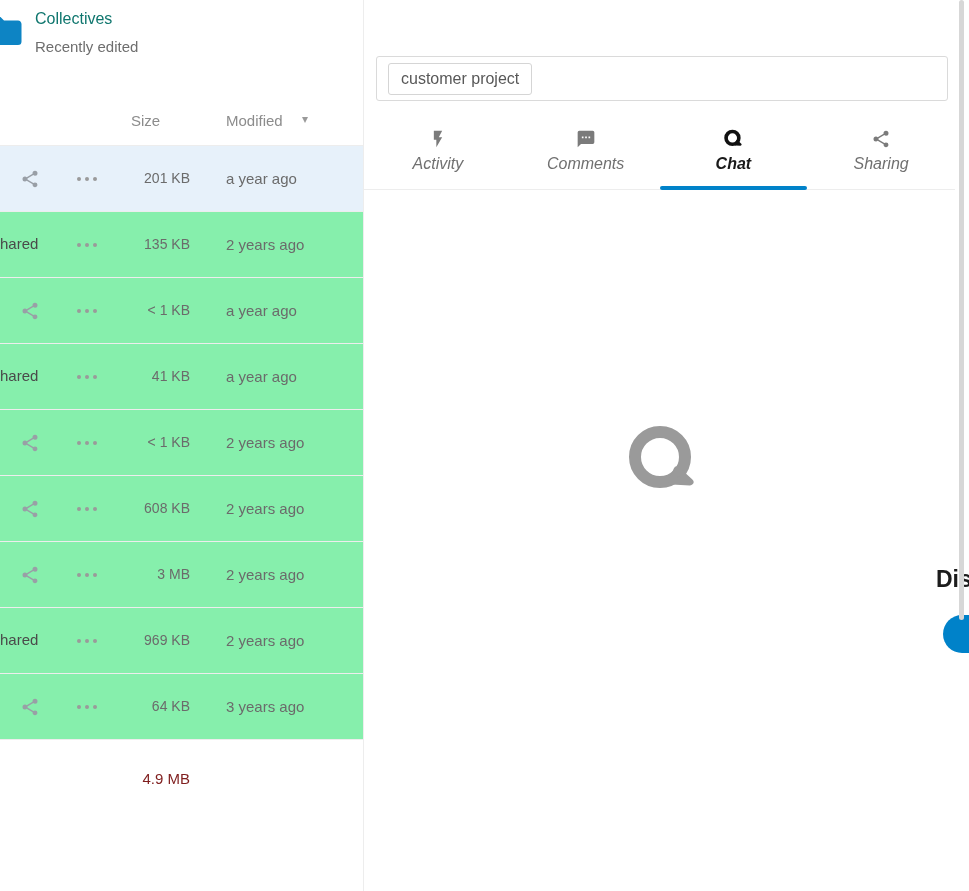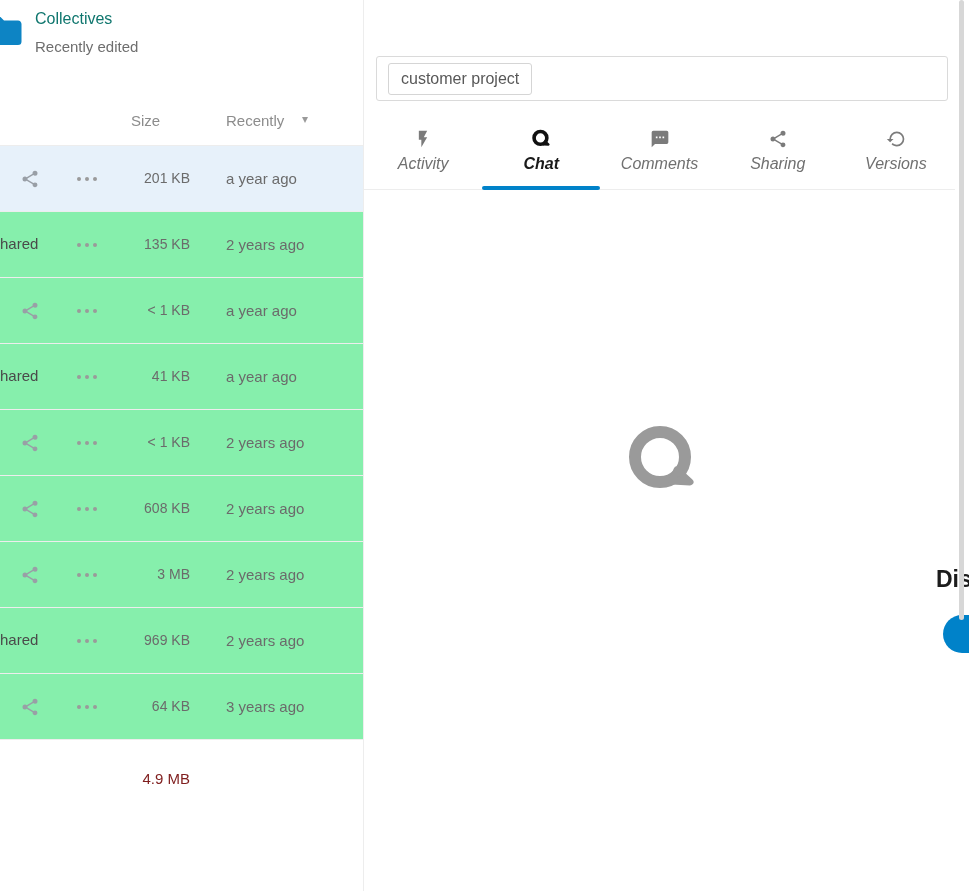--- a/index.html
+++ b/index.html
@@ -55,21 +55,21 @@
 <div class="left-pane">
   <span class="folder-icon">
     <svg viewBox="0 0 24 24">
         <path fill="currentColor" d="M10,4H4C2.89,4 2,4.89 2,6V18A2,2 0 0,0 4,20H20A2,2 0 0,0 22,18V8C22,6.89 21.1,6 20,6H12L10,4Z"></path>
       </svg>
   </span>
   <div class="crumb-title">Collectives</div>
   <div class="crumb-sub">Recently edited</div>
 
   <div class="hdr-size">Size</div>
-  <div class="hdr-mod">Recently</div>
+  <div class="hdr-mod">Modified</div>
   <div class="sort-caret">▾</div>
   <div class="hdr-line"></div>
 
   <div class="rows">
       <div class="frow selected">
     <span class="row-name"></span>
     <span class="row-share">
       <svg viewBox="0 0 24 24">
             <path fill="currentColor" d="M18,16.08C17.24,16.08 16.56,16.38 16.04,16.85L8.91,12.7C8.96,12.47 9,12.24 9,12C9,11.76 8.96,11.53 8.91,11.3L15.96,7.19C16.5,7.69 17.21,8 18,8A3,3 0 0,0 21,5A3,3 0 0,0 18,2A3,3 0 0,0 15,5C15,5.24 15.04,5.47 15.09,5.7L8.04,9.81C7.5,9.31 6.79,9 6,9A3,3 0 0,0 3,12A3,3 0 0,0 6,15C6.79,15 7.5,14.69 8.04,14.19L15.16,18.34C15.11,18.55 15.08,18.77 15.08,19C15.08,20.61 16.39,21.91 18,21.91C19.61,21.91 20.92,20.61 20.92,19A2.92,2.92 0 0,0 18,16.08Z"></path>
           </svg>
@@ -221,55 +221,46 @@
   <div class="tabs">
       <div class="tab">
     <span class="tab-icon">
           <svg viewBox="0 0 24 24">
             <path fill="currentColor" d="M7 2v11h3v9l7-12h-4l4-8z"></path>
           </svg>
         </span>
     <span class="tab-label">Activity</span>
 
   </div>
+      <div class="tab">
+    <span class="tab-icon">
+          <svg viewBox="0 0 24 24">
+            <path fill="currentColor" d="M20,2H4A2,2 0 0,0 2,4V22L6,18H20A2,2 0 0,0 22,16V4A2,2 0 0,0 20,2M17,11H15V9H17V11M13,11H11V9H13V11M9,11H7V9H9V11Z"></path>
+          </svg>
+        </span>
+    <span class="tab-label">Comments</span>
+
+  </div>
       <div class="tab active">
     <span class="tab-icon">
           <svg viewBox="0 0 72 72">
             <circle cx="34" cy="32" r="23" fill="none" stroke="currentColor" stroke-width="13"></circle>
             <path d="M51 44 L63 56 L45 55 Z" fill="currentColor" stroke="currentColor" stroke-width="8" stroke-linejoin="round"></path>
           </svg>
         </span>
     <span class="tab-label">Chat</span>
     <span class="tab-underline"></span>
   </div>
       <div class="tab">
     <span class="tab-icon">
           <svg viewBox="0 0 24 24">
-            <path fill="currentColor" d="M20,2H4A2,2 0 0,0 2,4V22L6,18H20A2,2 0 0,0 22,16V4A2,2 0 0,0 20,2M17,11H15V9H17V11M13,11H11V9H13V11M9,11H7V9H9V11Z"></path>
-          </svg>
-        </span>
-    <span class="tab-label">Comments</span>
-
-  </div>
-      <div class="tab">
-    <span class="tab-icon">
-          <svg viewBox="0 0 24 24">
             <path fill="currentColor" d="M18,16.08C17.24,16.08 16.56,16.38 16.04,16.85L8.91,12.7C8.96,12.47 9,12.24 9,12C9,11.76 8.96,11.53 8.91,11.3L15.96,7.19C16.5,7.69 17.21,8 18,8A3,3 0 0,0 21,5A3,3 0 0,0 18,2A3,3 0 0,0 15,5C15,5.24 15.04,5.47 15.09,5.7L8.04,9.81C7.5,9.31 6.79,9 6,9A3,3 0 0,0 3,12A3,3 0 0,0 6,15C6.79,15 7.5,14.69 8.04,14.19L15.16,18.34C15.11,18.55 15.08,18.77 15.08,19C15.08,20.61 16.39,21.91 18,21.91C19.61,21.91 20.92,20.61 20.92,19A2.92,2.92 0 0,0 18,16.08Z"></path>
           </svg>
         </span>
     <span class="tab-label">Sharing</span>
-
-  </div>
-      <div class="tab">
-    <span class="tab-icon">
-          <svg viewBox="0 0 24 24">
-            <path fill="currentColor" d="M13,3A9,9 0 0,0 4,12H1L4.89,15.89L4.96,16.03L9,12H6A7,7 0 0,1 13,5A7,7 0 0,1 20,12A7,7 0 0,1 13,19C11.07,19 9.32,18.21 8.06,16.94L6.64,18.36C8.27,20 10.5,21 13,21A9,9 0 0,0 22,12A9,9 0 0,0 13,3Z"></path>
-          </svg>
-        </span>
-    <span class="tab-label">Versions</span>
 
   </div>
     </div>
 
   <div class="chat-title">Discuss this file</div>
   <button class="join-btn">Join conversation</button>
 </div>
 
 <span class="talk-big">
   <svg viewBox="0 0 72 72">

